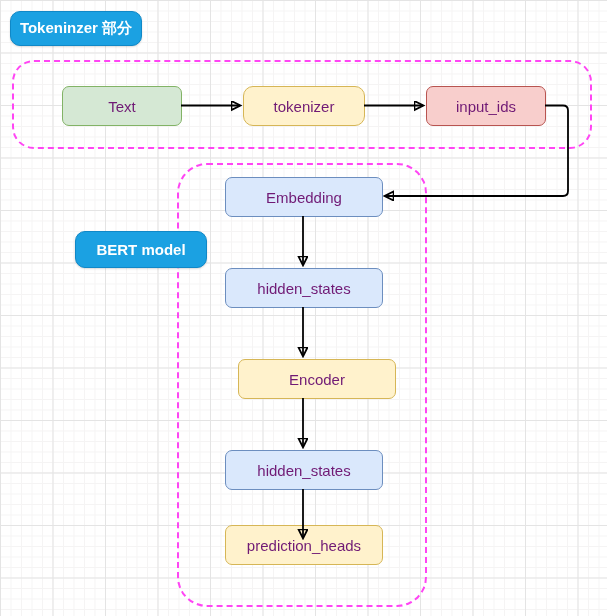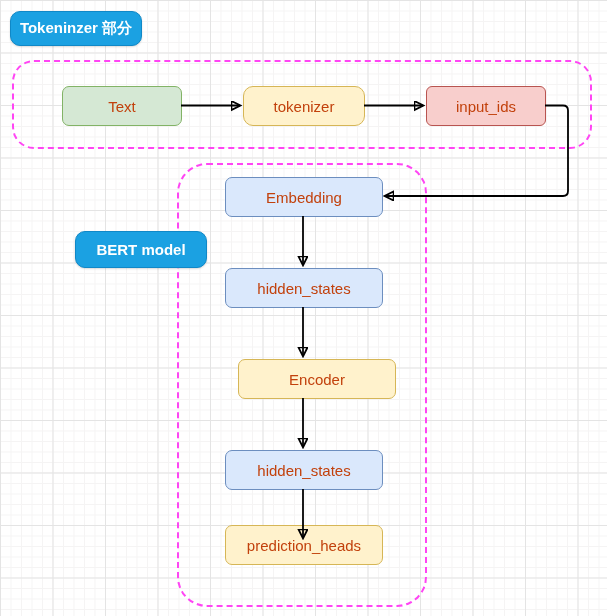--- a/index.html
+++ b/index.html
@@ -51,26 +51,26 @@
   .label-tokenizer-section { left: 10px; top: 11px; width: 130px; height: 33px; }
   .label-bert-model { left: 75px; top: 231px; width: 130px; height: 35px; }
   .node {
     position: absolute;
     border-radius: 7px;
     border: 1px solid #000;
     display: flex;
     align-items: center;
     justify-content: center;
     font-size: 15px;
-    color: #c2410c;
+    color: #701a75;
     z-index: 2;
   }
   .node-green  { background: #d5e8d4; border-color: #82b366; }
   .node-yellow { background: #fff2cc; border-color: #d6b656; }
-  .node-red    { background: #f8cecc; border-color: #b85450; border-radius: 6px; }
+  .node-red    { background: #f8cecc; border-color: #b85450; }
   .node-blue   { background: #dae8fc; border-color: #6c8ebf; }
   .n-text            { left: 62px;  top: 86px;  width: 118px; height: 38px; }
   .n-tokenizer       { left: 243px; top: 86px;  width: 120px; height: 38px; border-radius: 10px; }
   .n-input-ids       { left: 426px; top: 86px;  width: 118px; height: 38px; }
   .n-embedding       { left: 225px; top: 177px; width: 156px; height: 38px; border-radius: 7px; }
   .n-hidden-states-1 { left: 225px; top: 268px; width: 156px; height: 38px; }
   .n-encoder         { left: 238px; top: 359px; width: 156px; height: 38px; }
   .n-hidden-states-2 { left: 225px; top: 450px; width: 156px; height: 38px; }
   .n-prediction-heads{ left: 225px; top: 525px; width: 156px; height: 38px; }
   .arrows {

